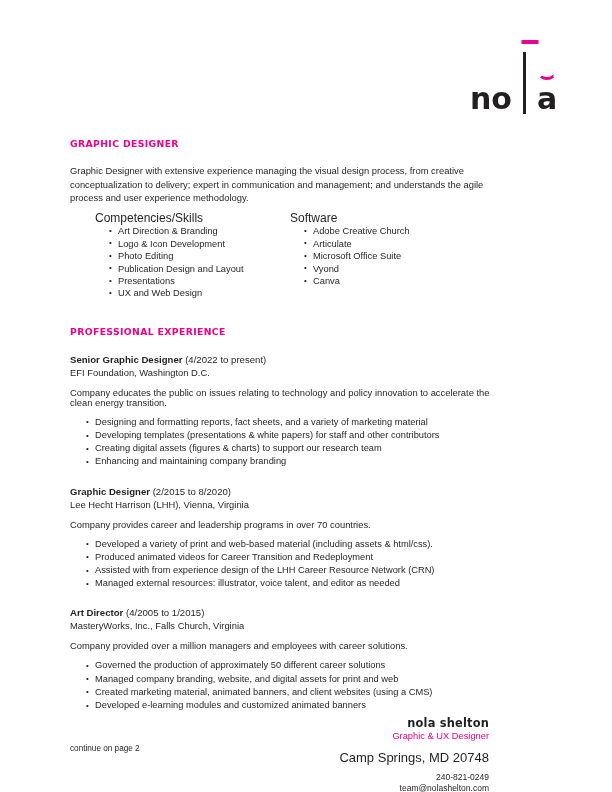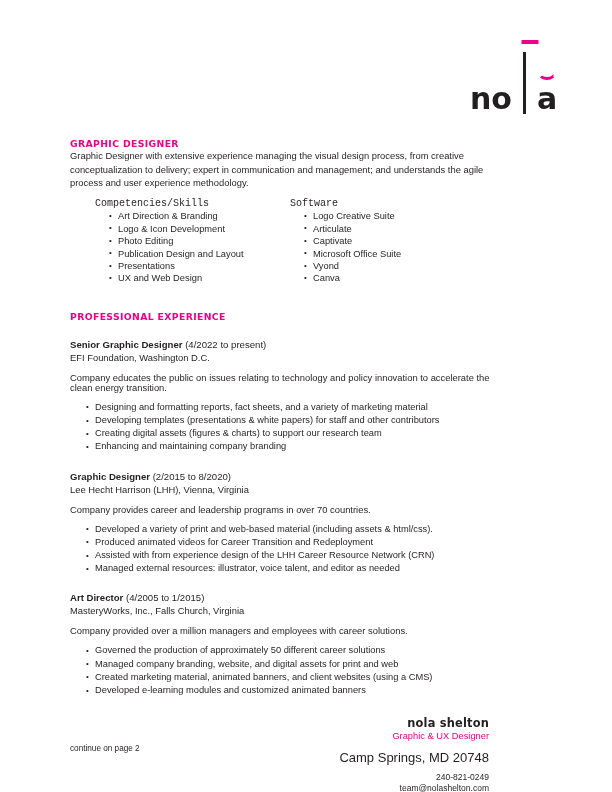--- a/index.html
+++ b/index.html
@@ -95,41 +95,40 @@
     font-family: "DejaVu Sans", sans-serif;
     font-weight: bold;
     font-size: 9.3px;
     letter-spacing: 0.35px;
     margin: 0;
   }
 
   .intro {
     font-size: 9.4px;
     line-height: 13.6px;
-    margin: 0 0 0 0;
+    margin: 15px 0 0 0;
     color: #231f20;
   }
 
   
   .skills-wrap {
     display: flex;
     margin-top: 7px;
     padding-left: 25px;
   }
   .skills-col {
     width: 195px;
   }
   .skills-col.second {
     width: 200px;
   }
   .skills-title {
-    font-size: 10px;
+    font-size: 12px;
     line-height: 13.6px;
     color: #231f20;
-    font-family: Liberation Mono, monospace;
   }
   ul.bullets {
     list-style: none;
     margin: 0;
     padding: 0 0 0 14px;
   }
   ul.bullets li {
     font-size: 9.3px;
     line-height: 12.4px;
     color: #231f20;
@@ -269,23 +268,22 @@
           <li>Logo &amp; Icon Development</li>
           <li>Photo Editing</li>
           <li>Publication Design and Layout</li>
           <li>Presentations</li>
           <li>UX and Web Design</li>
         </ul>
       </div>
       <div class="skills-col second">
         <div class="skills-title">Software</div>
         <ul class="bullets">
-          <li>Logo Creative Suite</li>
+          <li>Adobe Creative Church</li>
           <li>Articulate</li>
-          <li>Captivate</li>
           <li>Microsoft Office Suite</li>
           <li>Vyond</li>
           <li>Canva</li>
         </ul>
       </div>
     </div>
 
     <div class="section-heading exp-heading">PROFESSIONAL EXPERIENCE</div>
 
     <div class="job">

